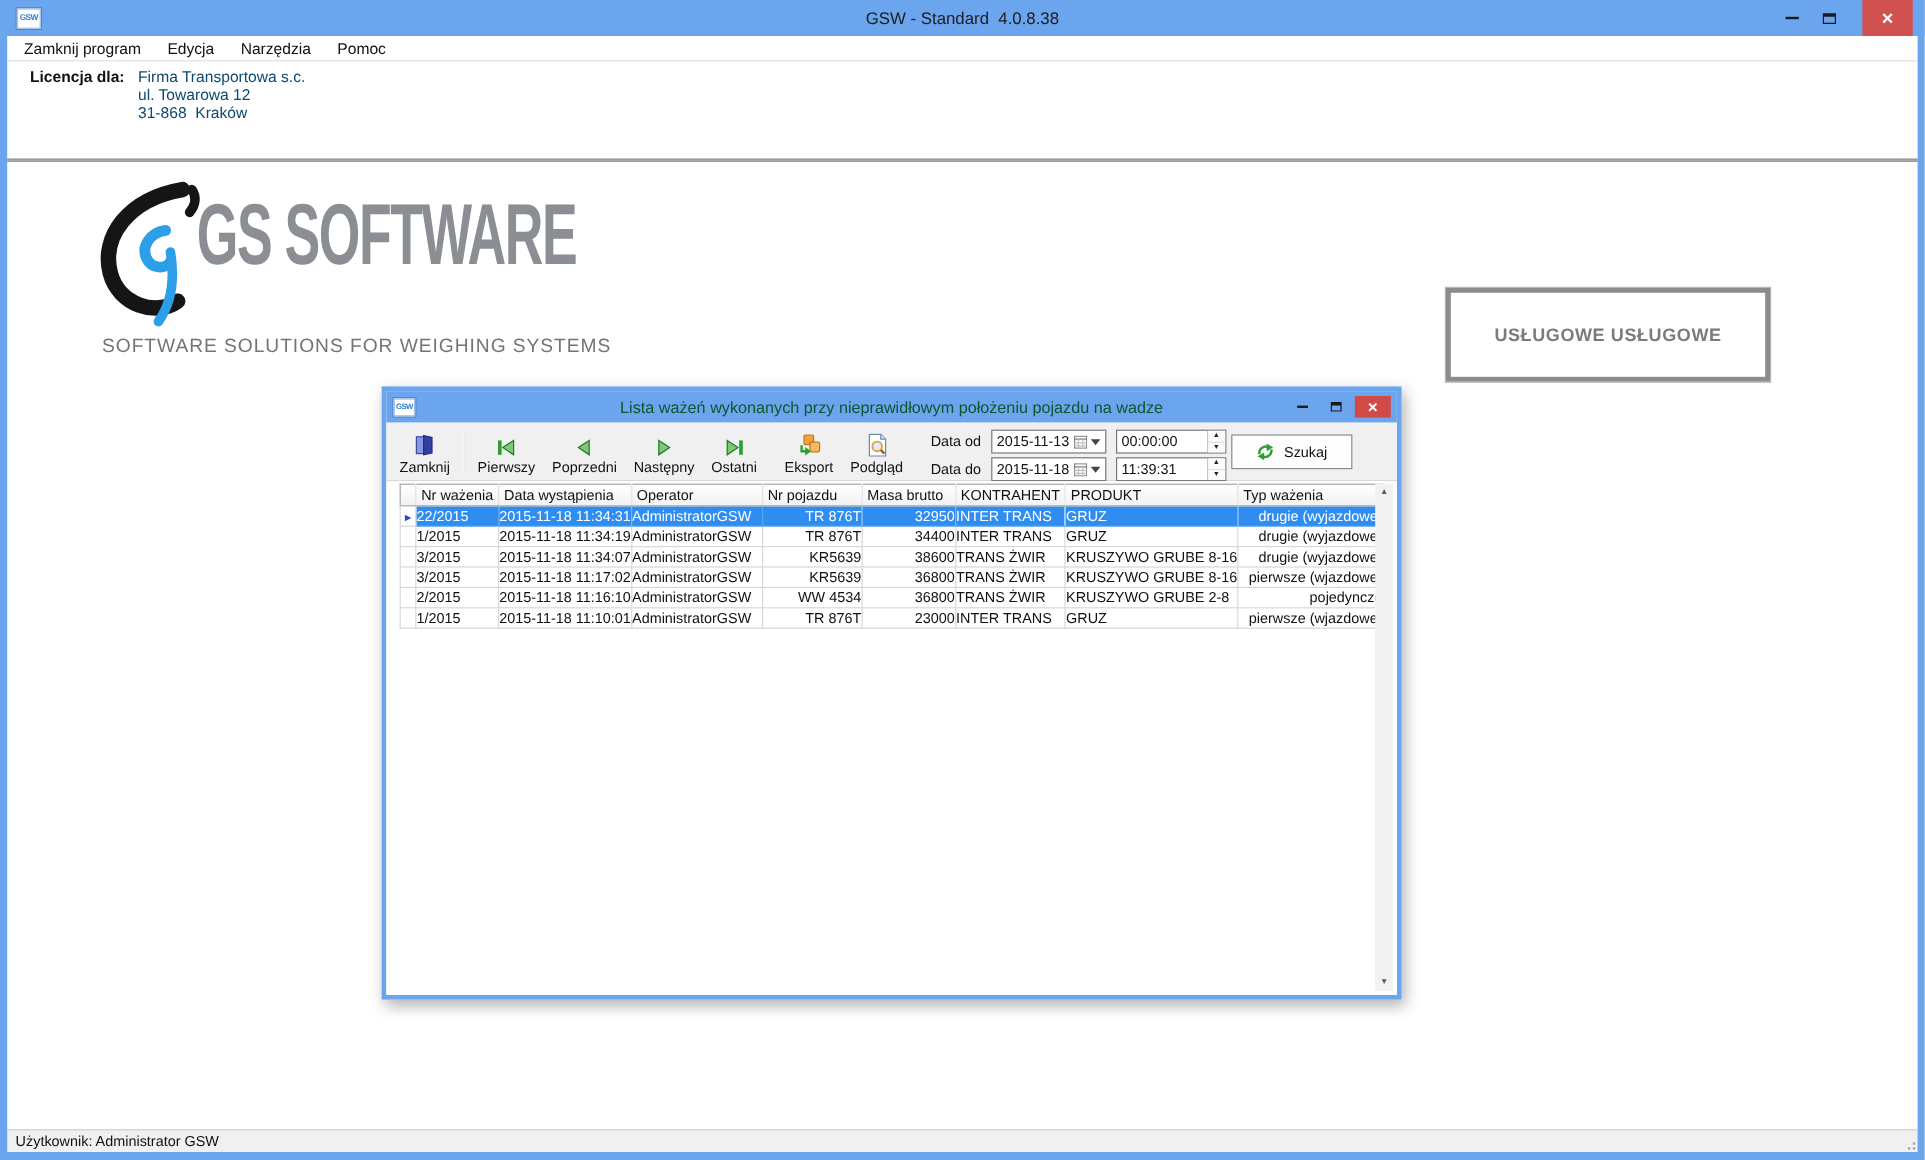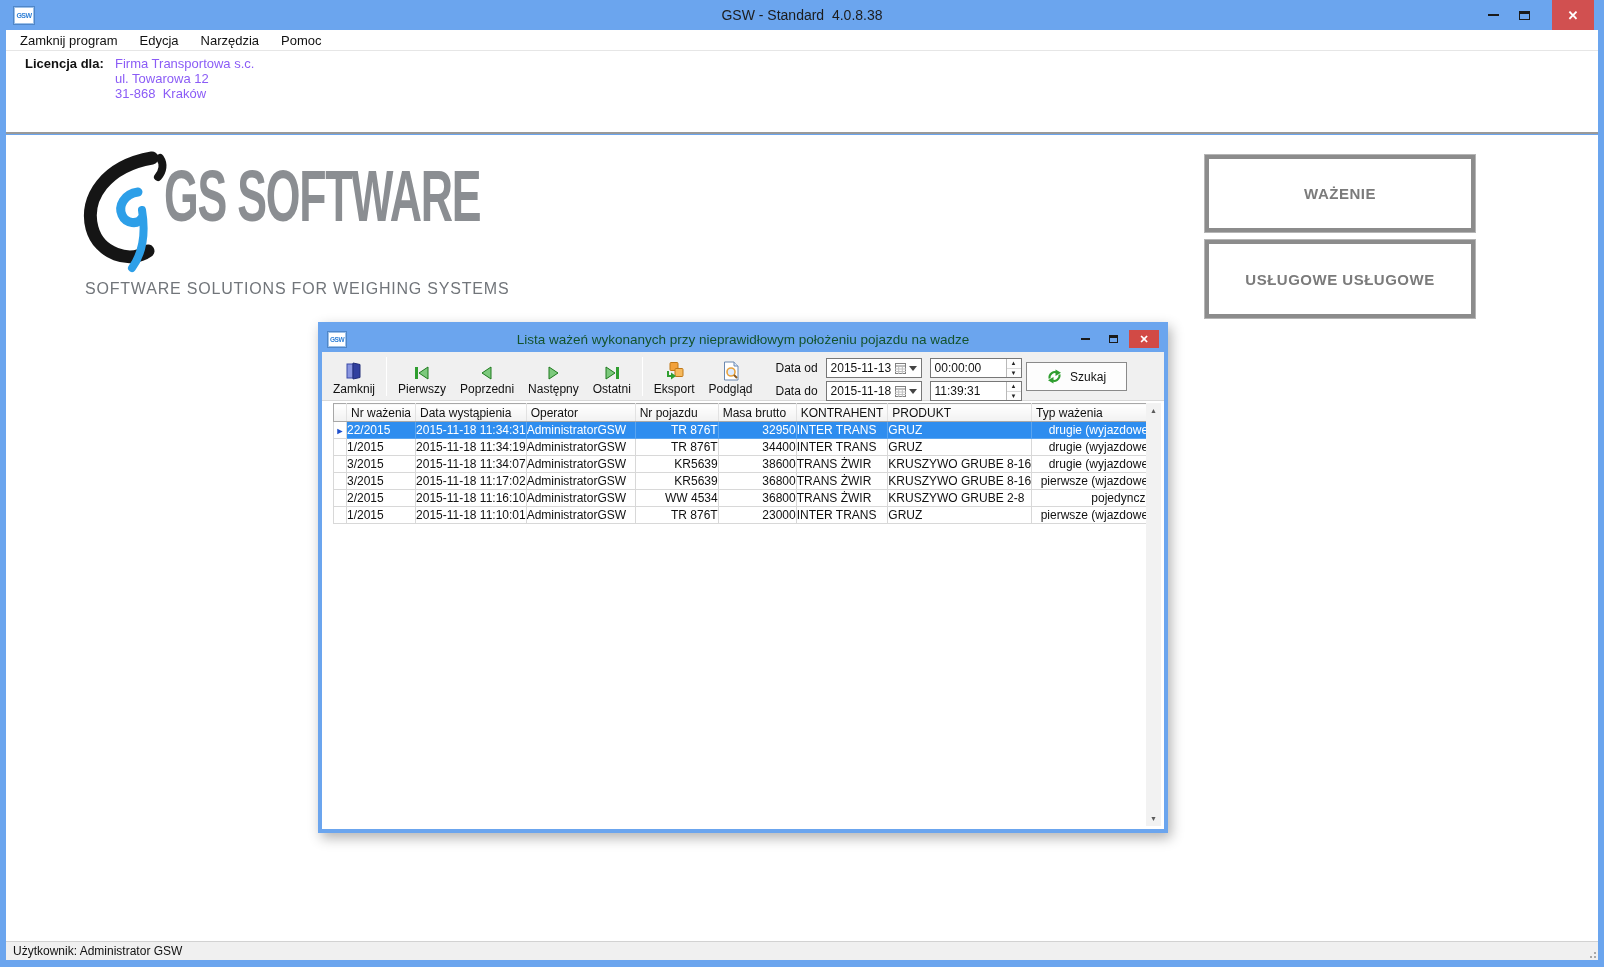--- a/index.html
+++ b/index.html
@@ -19,21 +19,21 @@
   .glyph-max.small { width:9px; height:8px; }
 
   
   .menubar { position:absolute; left:6px; top:30px; width:1592px; height:21px; background:#fff; border-bottom:1px solid #e6e6e6; display:flex; align-items:center; font-size:13px; color:#111; }
   .menu-item { padding:0 11px; height:100%; display:flex; align-items:center; }
   .menu-item:first-child { margin-left:3px; }
 
   
   .license { position:absolute; left:6px; top:51px; width:1592px; height:83px; background:#fff; border-bottom:2px solid #9a9a9a;padding-left:40px; }
   .license-label { position:absolute; left:19px; top:5px; font-size:13px; font-weight:bold; color:#111; }
-  .license-lines { position:absolute; left:109px; top:5px; font-size:13px; color:#8b5cf6; line-height:15px; }
+  .license-lines { position:absolute; left:109px; top:5px; font-size:13px; color:#0c4a6e; line-height:15px; }
 
   
   .content { position:absolute; left:6px; top:135px; width:1592px; height:806px; background:#fff; }
 
   .logo { position:absolute; left:70px; top:12px; width:620px; height:180px; }
   .logo-mark { position:absolute; left:0; top:3px; }
   .logo-brand { position:absolute; left:88px; top:16px; font-size:72px; line-height:66px; font-weight:bold; color:#8B8E92; letter-spacing:-2px; transform:scaleX(0.62); transform-origin:left top; white-space:pre; }
   .logo-tagline { position:absolute; left:9px; top:133px; font-size:16px; letter-spacing:0.8px; color:#71757A; white-space:pre; }
 
   .big-btn { position:absolute; left:1199px; width:270px; background:#fff; border:4px solid #8C8C8C; box-shadow:0 0 0 1px #B5B5B5; display:flex; align-items:center; justify-content:center; font-size:15px; font-weight:bold; color:#7B7B7B; letter-spacing:0.5px; cursor:default; }
@@ -131,21 +131,20 @@
       <svg class="logo-mark" width="100" height="150" viewBox="0 0 100 150">
         <path d="M76 8 C30 16 8 48 16 78 C23 104 54 114 72 101" stroke="#151515" stroke-width="13" fill="none" stroke-linecap="round"></path>
         <path d="M84 8 C88 14 87 21 82 27" stroke="#151515" stroke-width="8" fill="none" stroke-linecap="round"></path>
         <path d="M62 42 C48 44 42 56 46 65 C50 74 62 75 66 68" stroke="#2D9FE8" stroke-width="9" fill="none" stroke-linecap="round"></path>
         <path d="M66 60 C70 84 66 104 56 118" stroke="#2D9FE8" stroke-width="8" fill="none" stroke-linecap="round"></path>
       </svg>
       <div class="logo-brand">GS SOFTWARE</div>
       <div class="logo-tagline">SOFTWARE SOLUTIONS FOR WEIGHING SYSTEMS</div>
     </div>
 
-    <div class="big-btn b1">WAŻENIE</div>
     <div class="big-btn b2">USŁUGOWE USŁUGOWE</div>
 
     <div class="dialog">
       <div class="dlg-titlebar">
         <div class="gsw-icon">GSW</div>
         <div class="dlg-title-text">Lista ważeń wykonanych przy nieprawidłowym położeniu pojazdu na wadze</div>
         <div class="dlg-controls">
           <div class="dlg-btn">
               <div class="glyph-min"></div>
             </div>

